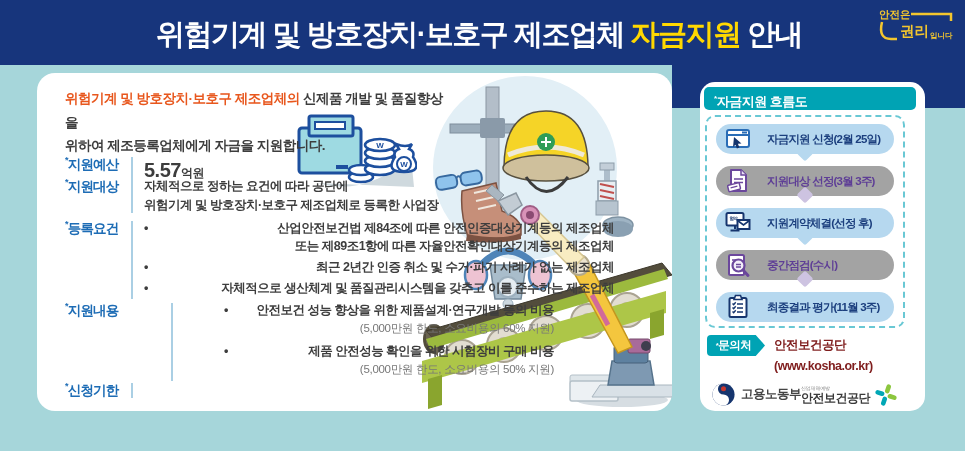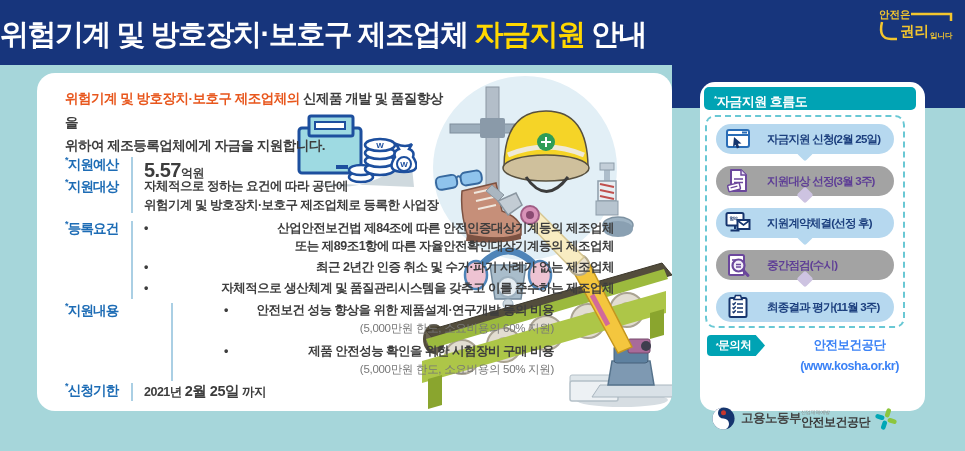--- a/index.html
+++ b/index.html
@@ -2,21 +2,21 @@
 <html><head>
 <meta charset="utf-8">
 <style>
   html,body{margin:0;padding:0;}
   body{width:965px;height:451px;position:relative;overflow:hidden;background:#a6d6da;
        font-family:"Liberation Sans","DejaVu Sans",sans-serif;}
   .abs{position:absolute;}
   
   .hdr{left:0;top:0;width:965px;height:65px;background:#17357c;}
   .hdr-ext{left:672px;top:0;width:293px;height:108px;background:#17357c;}
-  .title{left:0;top:15px;width:802px;text-align:left;color:#fff;font-size:29px;font-weight:bold;
+  .title{left:0;top:15px;width:802px;text-align:right;color:#fff;font-size:29px;font-weight:bold;
          letter-spacing:-1.5px;white-space:nowrap;}
   .title .hl{color:#ffd800;}
   .slogan{right:8px;top:5px;}
   
   .card{background:#fff;border-radius:18px;}
   .left-card{left:37px;top:73px;width:635px;height:338px;}
   .right-card{left:700px;top:82px;width:225px;height:329px;border-radius:15px;}
   
   .intro{left:28px;top:14px;width:380px;font-size:13.5px;font-weight:bold;color:#3d3d3d;
          line-height:1.75;letter-spacing:-0.5px;z-index:2;}
@@ -51,22 +51,22 @@
         transform:rotate(45deg);}
   .pill.blue .tail{background:#b6d8ef;}
   .pill.purple .tail{background:#cdc3e1;}
   .pic{flex:none;}
   .contact{position:absolute;left:7px;top:253px;display:flex;align-items:flex-start;}
   .contact-tag{flex:none;width:58px;height:21px;background:#00a3b4;color:#fff;font-size:11.5px;font-weight:bold;
                display:flex;align-items:center;justify-content:center;border-radius:4px 0 0 4px;
                clip-path:polygon(0 0,84% 0,100% 50%,84% 100%,0 100%);padding-right:5px;box-sizing:border-box;
                letter-spacing:-0.5px;}
   .contact-tag sup{font-size:8px;}
-  .contact-lines{margin-left:9px;font-size:12.5px;font-weight:bold;color:#3b82f6;line-height:1.7;letter-spacing:-0.5px;text-align:center;}
-  .logos{position:absolute;left:0;top:300px;width:208px;display:flex;justify-content:center;align-items:center;margin-top:24px;}
+  .contact-lines{margin-left:9px;font-size:12.5px;font-weight:bold;color:#7f1d1d;line-height:1.7;letter-spacing:-0.5px;}
+  .logos{position:absolute;left:0;top:300px;width:208px;display:flex;justify-content:center;align-items:center;}
   .logo{display:flex;align-items:center;gap:5px;}
   .moel-name{font-size:12.5px;font-weight:bold;color:#444;letter-spacing:-0.5px;}
   .kosha-text{text-align:left;line-height:1;}
   .kosha-tiny{font-size:5px;color:#8a8a8a;margin-bottom:1px;letter-spacing:-0.2px;}
   .kosha-name{font-size:12px;font-weight:bold;color:#3a3a3a;letter-spacing:-0.5px;}
 </style>
 </head>
 <body>
 
 <div class="abs hdr"></div>
@@ -233,23 +233,20 @@
           <div class="sub">(5,000만원 한도, 소요비용의 60% 지원)</div></li>
         <li><span>제품 안전성능 확인을 위한 시험장비 구매 비용</span>
           <div class="sub">(5,000만원 한도, 소요비용의 50% 지원)</div></li>
       </ul>
     </div>
   </div>
 
   <div class="row" style="top:308px;">
     <div class="rlabel"><sup>*</sup><span>신청기한</span></div>
     <div class="rdiv"></div>
-    <div class="rcontent">
-      <span>2021년 </span><span class="dstrong">2월 25일</span><span> 까지</span>
-    </div>
   </div>
 </div>
 
 <div class="abs card right-card">
   <div class="flow-hd"><sup>*</sup><span>자금지원 흐름도</span></div>
 
   <div class="flow-box">
     <div class="pill blue" style="top:7px;">
       <svg class="pic" width="26" height="26" viewBox="0 0 26 26">
         <rect x="2" y="4" width="22" height="17" rx="2" fill="#fff" stroke="#2a6db6" stroke-width="2"></rect>

